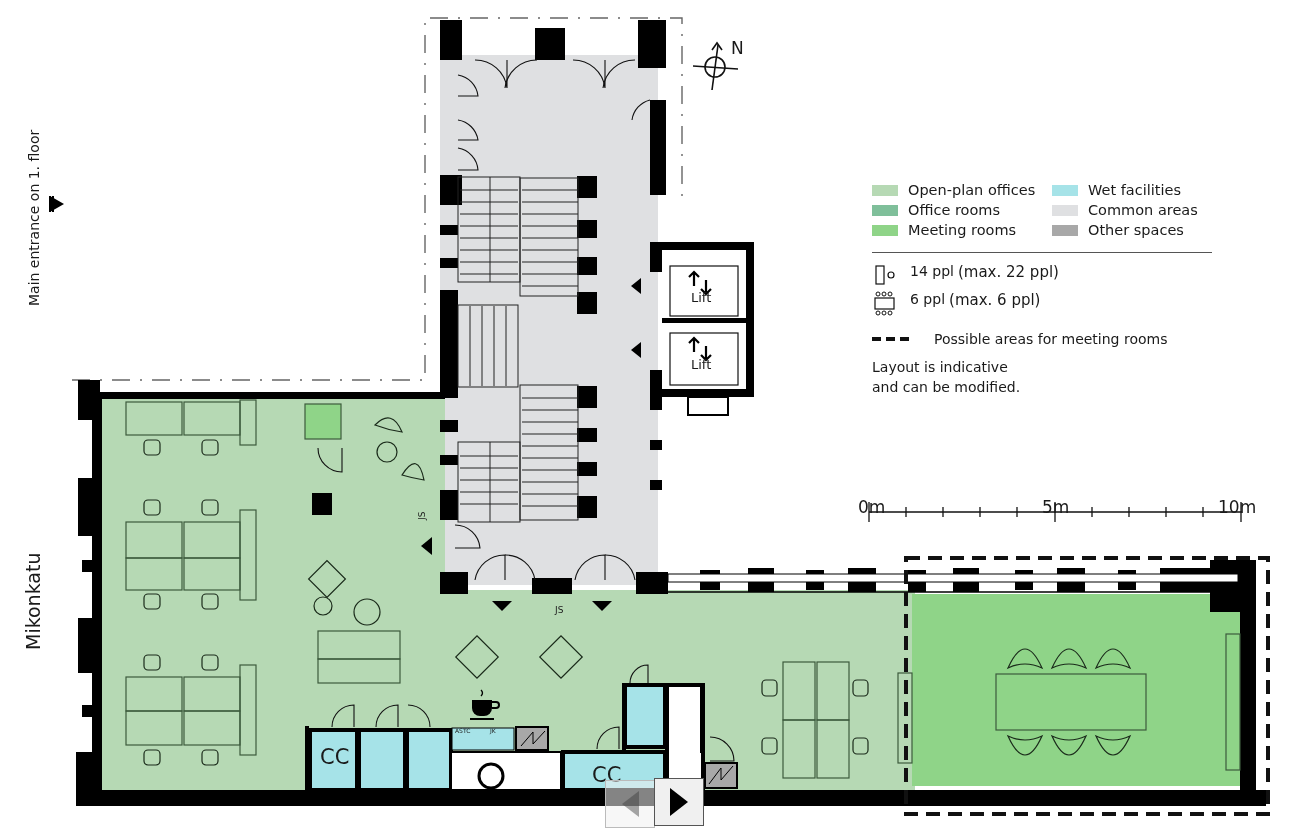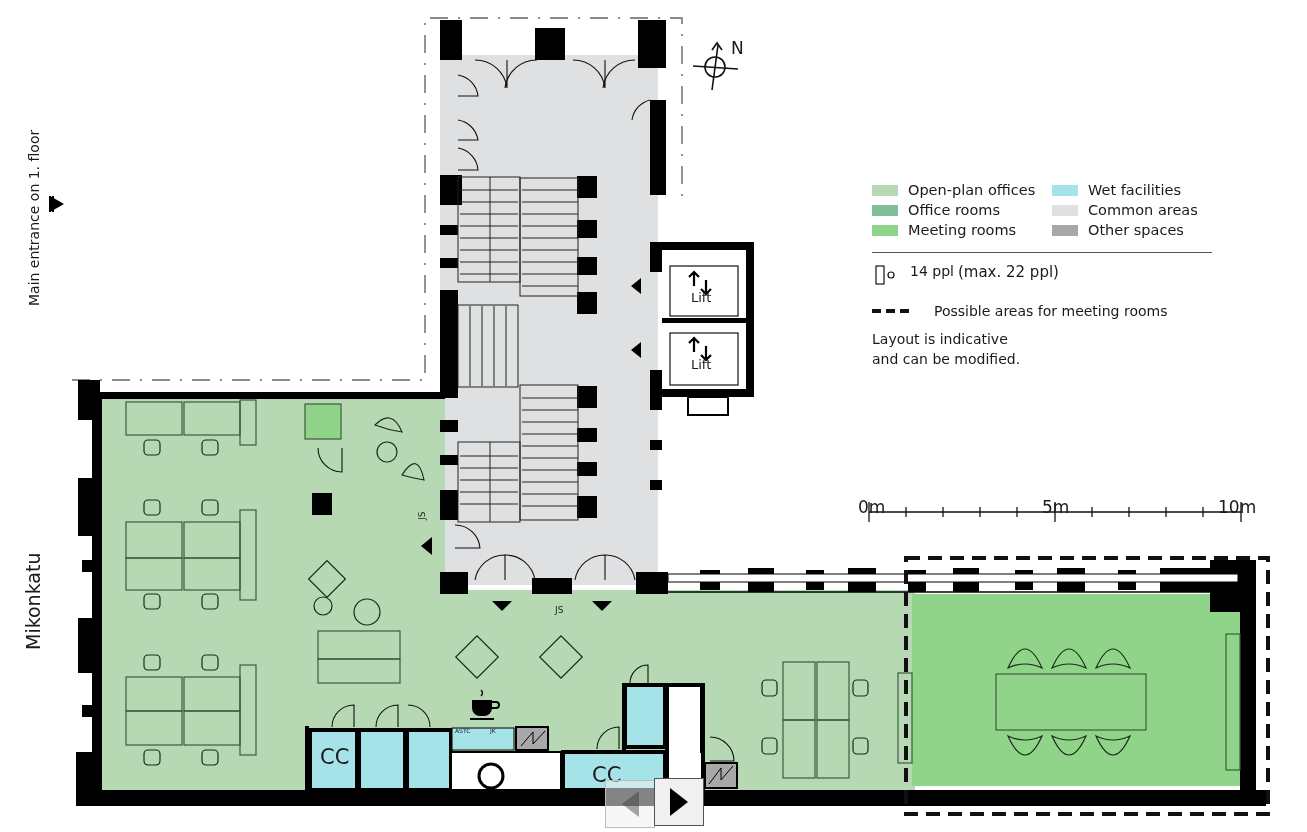--- a/index.html
+++ b/index.html
@@ -338,20 +338,33 @@
   <div class="legend-divider"></div>
 
   <div class="cap-row" style="margin-top:10px">
     <svg class="icon" viewBox="0 0 30 26">
       <rect x="4" y="3" width="8" height="18" fill="none" stroke="#111" stroke-width="1.2"></rect>
       <circle cx="19" cy="12" r="3" fill="none" stroke="#111" stroke-width="1.2"></circle>
     </svg>
     <span>14 ppl</span>
     <span class="small">(max. 22 ppl)</span>
   </div>
+  <div class="cap-row" style="margin-top:2px">
+    <svg class="icon" viewBox="0 0 30 26">
+      <circle cx="6" cy="3" r="2" fill="none" stroke="#111" stroke-width="1"></circle>
+      <circle cx="12" cy="3" r="2" fill="none" stroke="#111" stroke-width="1"></circle>
+      <circle cx="18" cy="3" r="2" fill="none" stroke="#111" stroke-width="1"></circle>
+      <rect x="3" y="7" width="19" height="11" fill="none" stroke="#111" stroke-width="1.2"></rect>
+      <circle cx="6" cy="22" r="2" fill="none" stroke="#111" stroke-width="1"></circle>
+      <circle cx="12" cy="22" r="2" fill="none" stroke="#111" stroke-width="1"></circle>
+      <circle cx="18" cy="22" r="2" fill="none" stroke="#111" stroke-width="1"></circle>
+    </svg>
+    <span>6 ppl</span>
+    <span class="small">(max. 6 ppl)</span>
+  </div>
 
   <div class="dash-row">
     <span class="dash-icon"></span>
     <span>Possible areas for meeting rooms</span>
   </div>
   <div class="note">
     <div>Layout is indicative</div>
     <div>and can be modified.</div>
   </div>
 </div>

